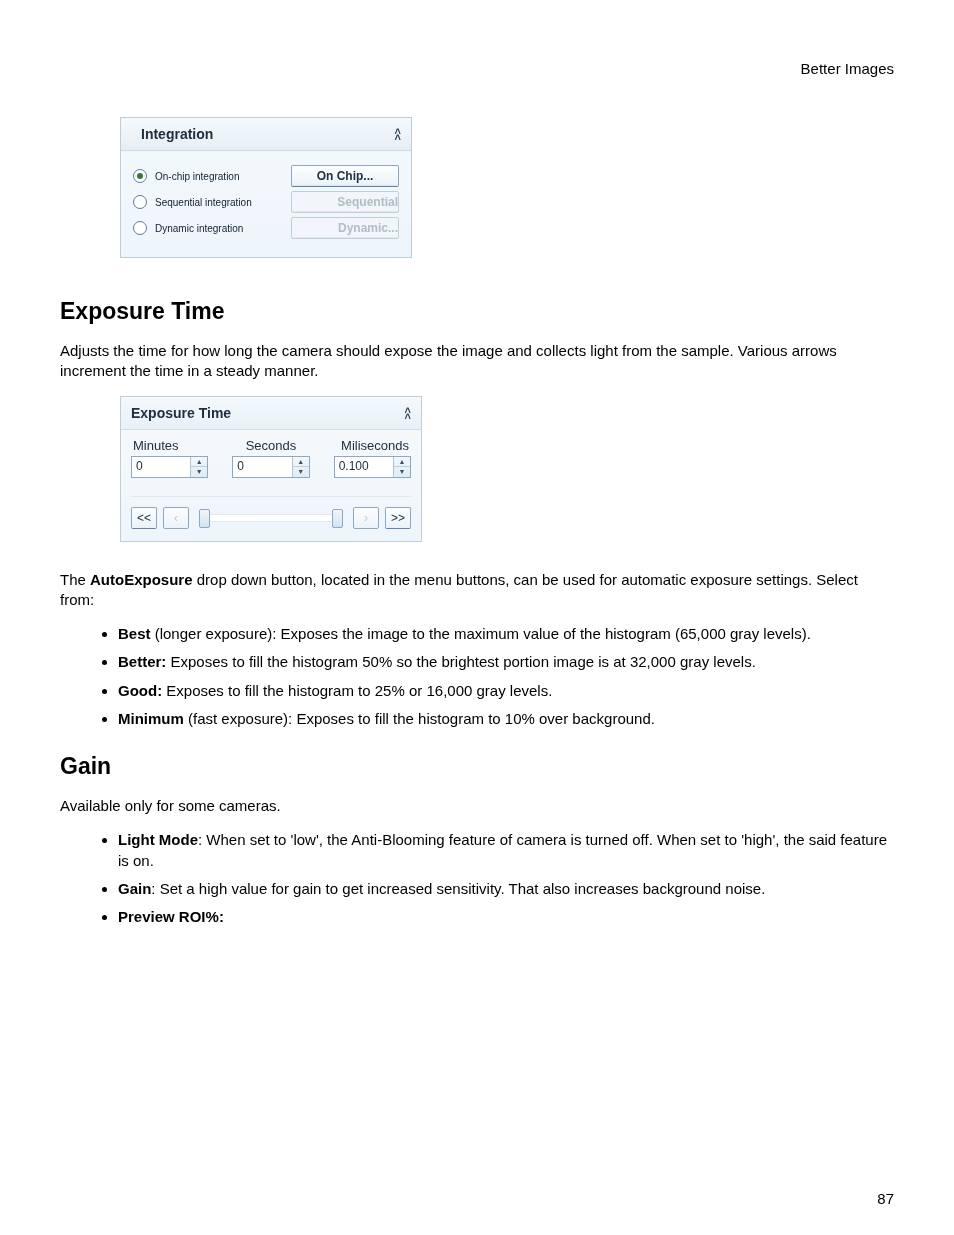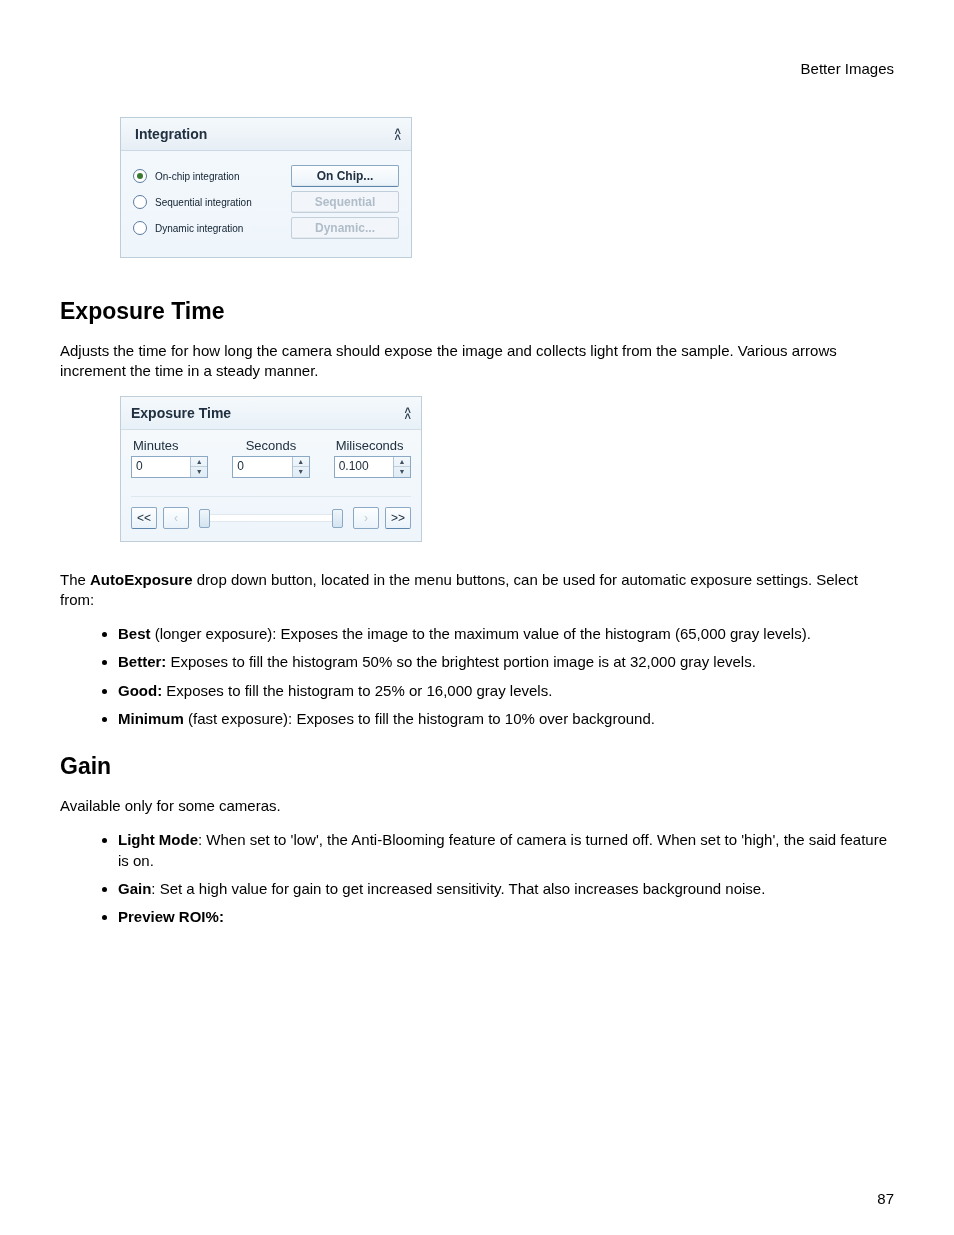--- a/index.html
+++ b/index.html
@@ -28,21 +28,21 @@
   }
   
   .int-panel {
     width: 290px;
     border: 1px solid #bcced9;
     background: linear-gradient(#f5f9fc,#eef5fb);
   }
   .int-title {
     background: linear-gradient(#f5f9fc,#e6eef5);
     border-bottom: 1px solid #cdd9e2;
-    padding: 8px 14px;
+    padding: 8px 20px;
     font-weight: bold;
     font-size: 14px;
     color: #203040;
     position: relative;
   }
   .collapse-icon {
     position: absolute;
     right: 10px;
     top: 50%;
     transform: translateY(-50%);
@@ -94,20 +94,21 @@
     border-radius: 2px;
     color: #203040;
     box-shadow: inset 0 -1px 0 rgba(0,0,0,.05);
     flex-shrink: 0;
     font-weight: bold;
   }
   .winbtn.disabled {
     color: #b0bdc8;
     border-color: #c0cfda;
     background: #f2f6fa;
+    text-align: right;
   }
   .winbtn.enabled {
     border-bottom: 1.5px solid #5e85ab;
   }
   h2.section {
     font-family: Arial, Helvetica, sans-serif;
     font-size: 23px;
     font-weight: bold;
     margin: 24px 0 16px 0;
     color: #000;
@@ -138,21 +139,21 @@
   }
   .exp-cols {
     display: flex;
     gap: 24px;
     margin-bottom: 4px;
   }
   .exp-col {
     flex: 1;
   }
   .exp-col:nth-child(2) .col-label { text-align: center; }
-  .exp-col:nth-child(3) .col-label { }
+  .exp-col:nth-child(3) .col-label { text-align: right; }
   .col-label {
     font-size: 13px;
     color: #203040;
     margin-bottom: 3px;
     padding: 0 2px;
   }
   .spin {
     border: 1px solid #8ba8c4;
     background: #fff;
     height: 20px;

